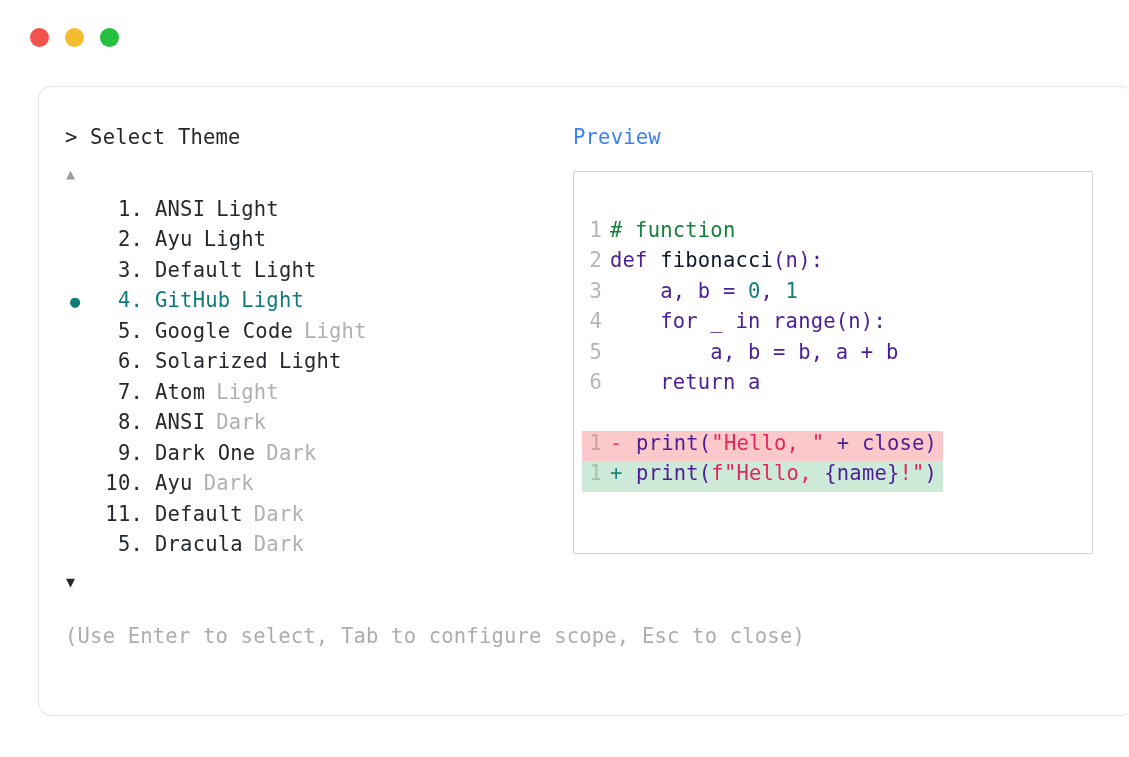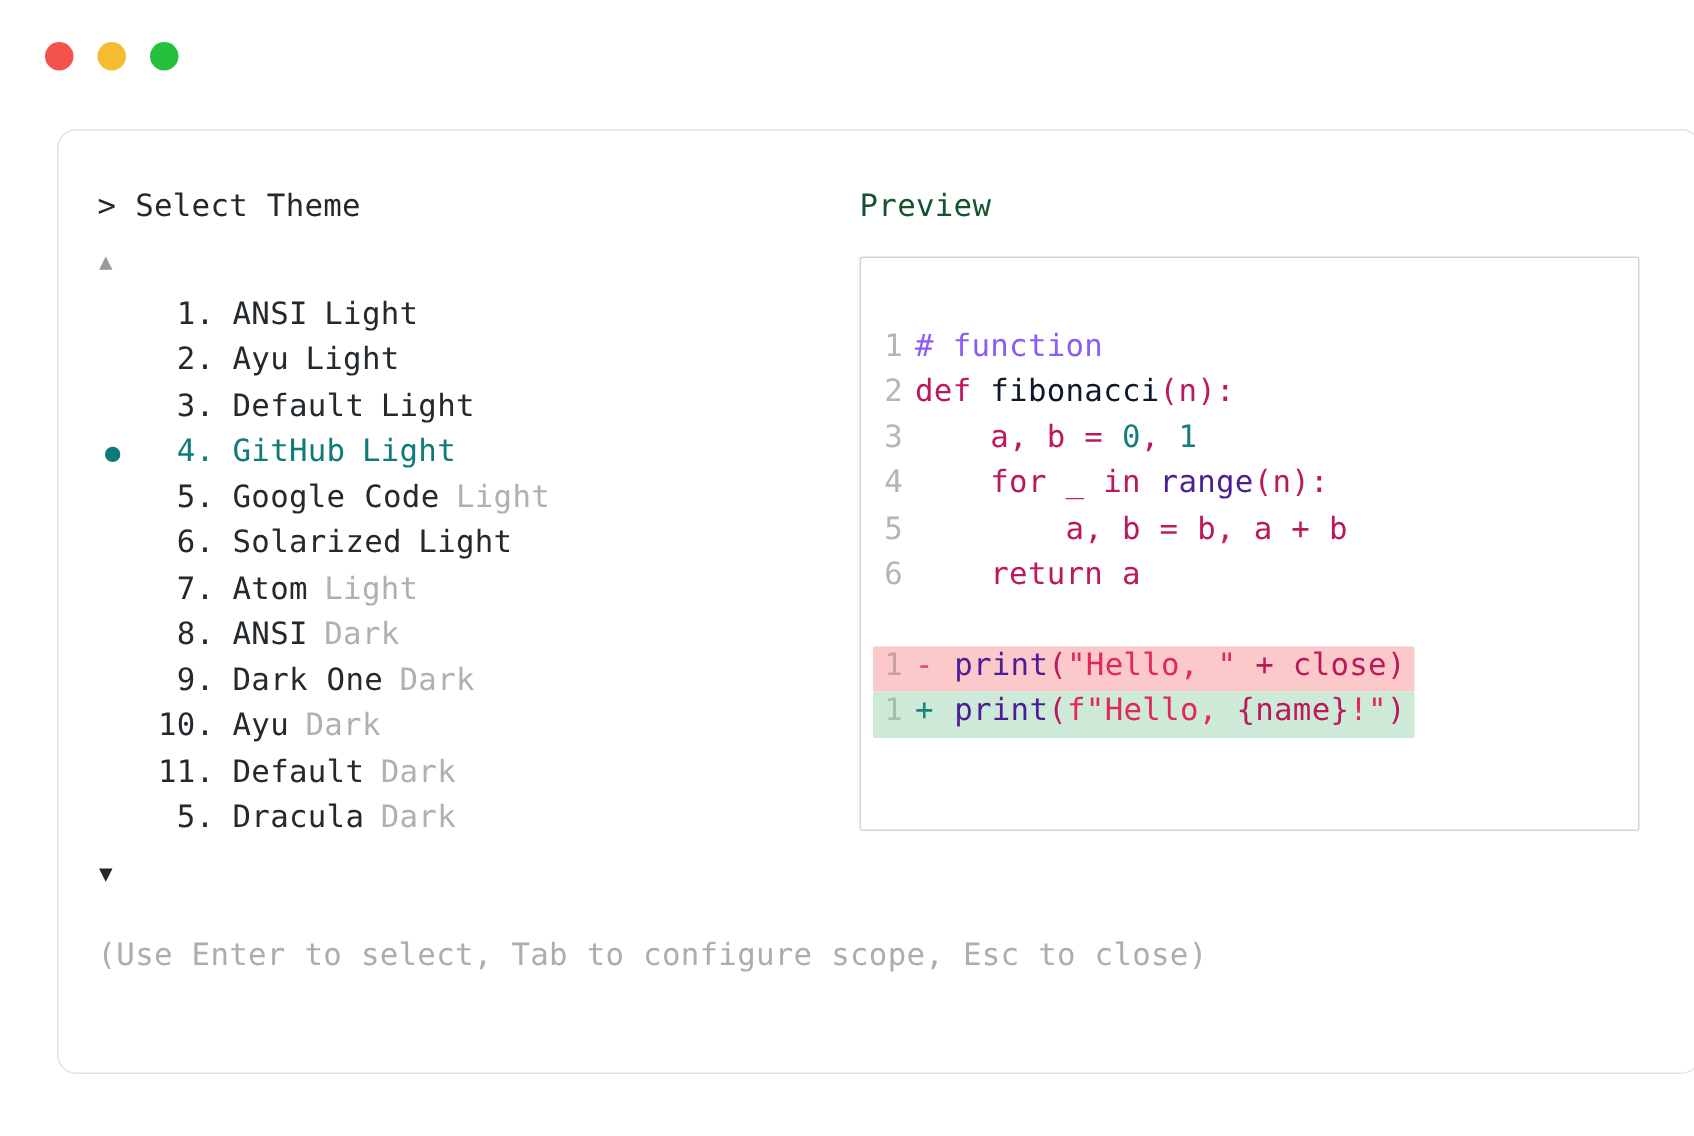--- a/index.html
+++ b/index.html
@@ -109,21 +109,21 @@
     color: #adadad;
     letter-spacing: 0.2px;
     white-space: pre;
   }
 
   
   .right-col { flex: 1; padding-left: 28px; }
 
   .preview-head {
     font-size: 20.5px;
-    color: #14532d;
+    color: #3b82f6;
     letter-spacing: 0.2px;
     line-height: 1;
     white-space: pre;
   }
 
   .preview-box {
     margin-top: 23px;
     width: 520px;
     height: 383px;
     border: 1.5px solid #d4d4d4;
@@ -147,26 +147,26 @@
     flex: none;
     text-align: right;
     color: #b5b5b5;
     margin-right: 8px;
   }
   .code-text { color: #24292e; }
 
   .gap-line { height: 30px; }
 
   
-  .tok-comment { color: #8b5cf6; text-align: center; }
+  .tok-comment { color: #15803d; text-align: center; }
   .tok-func    { color: #0f172a; }
   .tok-num     { color: #137e7c; }
   .tok-builtin { color: #4c1d95; }
   .tok-string  { color: #e4265c; }
-  .tok-plain   { color: #be185d; }
+  .tok-plain   { color: #4c1d95; }
 
   
   .diff-line { padding-right: 6px; border-radius: 1px; }
   .diff-del { background: #fbc9c9; }
   .diff-add { background: #cdead9; }
   .diff-del .ln { color: #c9a0a4; }
   .diff-add .ln { color: #a0bfae; }
   .sign-del { color: #e0486a; margin-right: 1px; }
   .sign-add { color: #17867f; margin-right: 1px; }
 </style>

